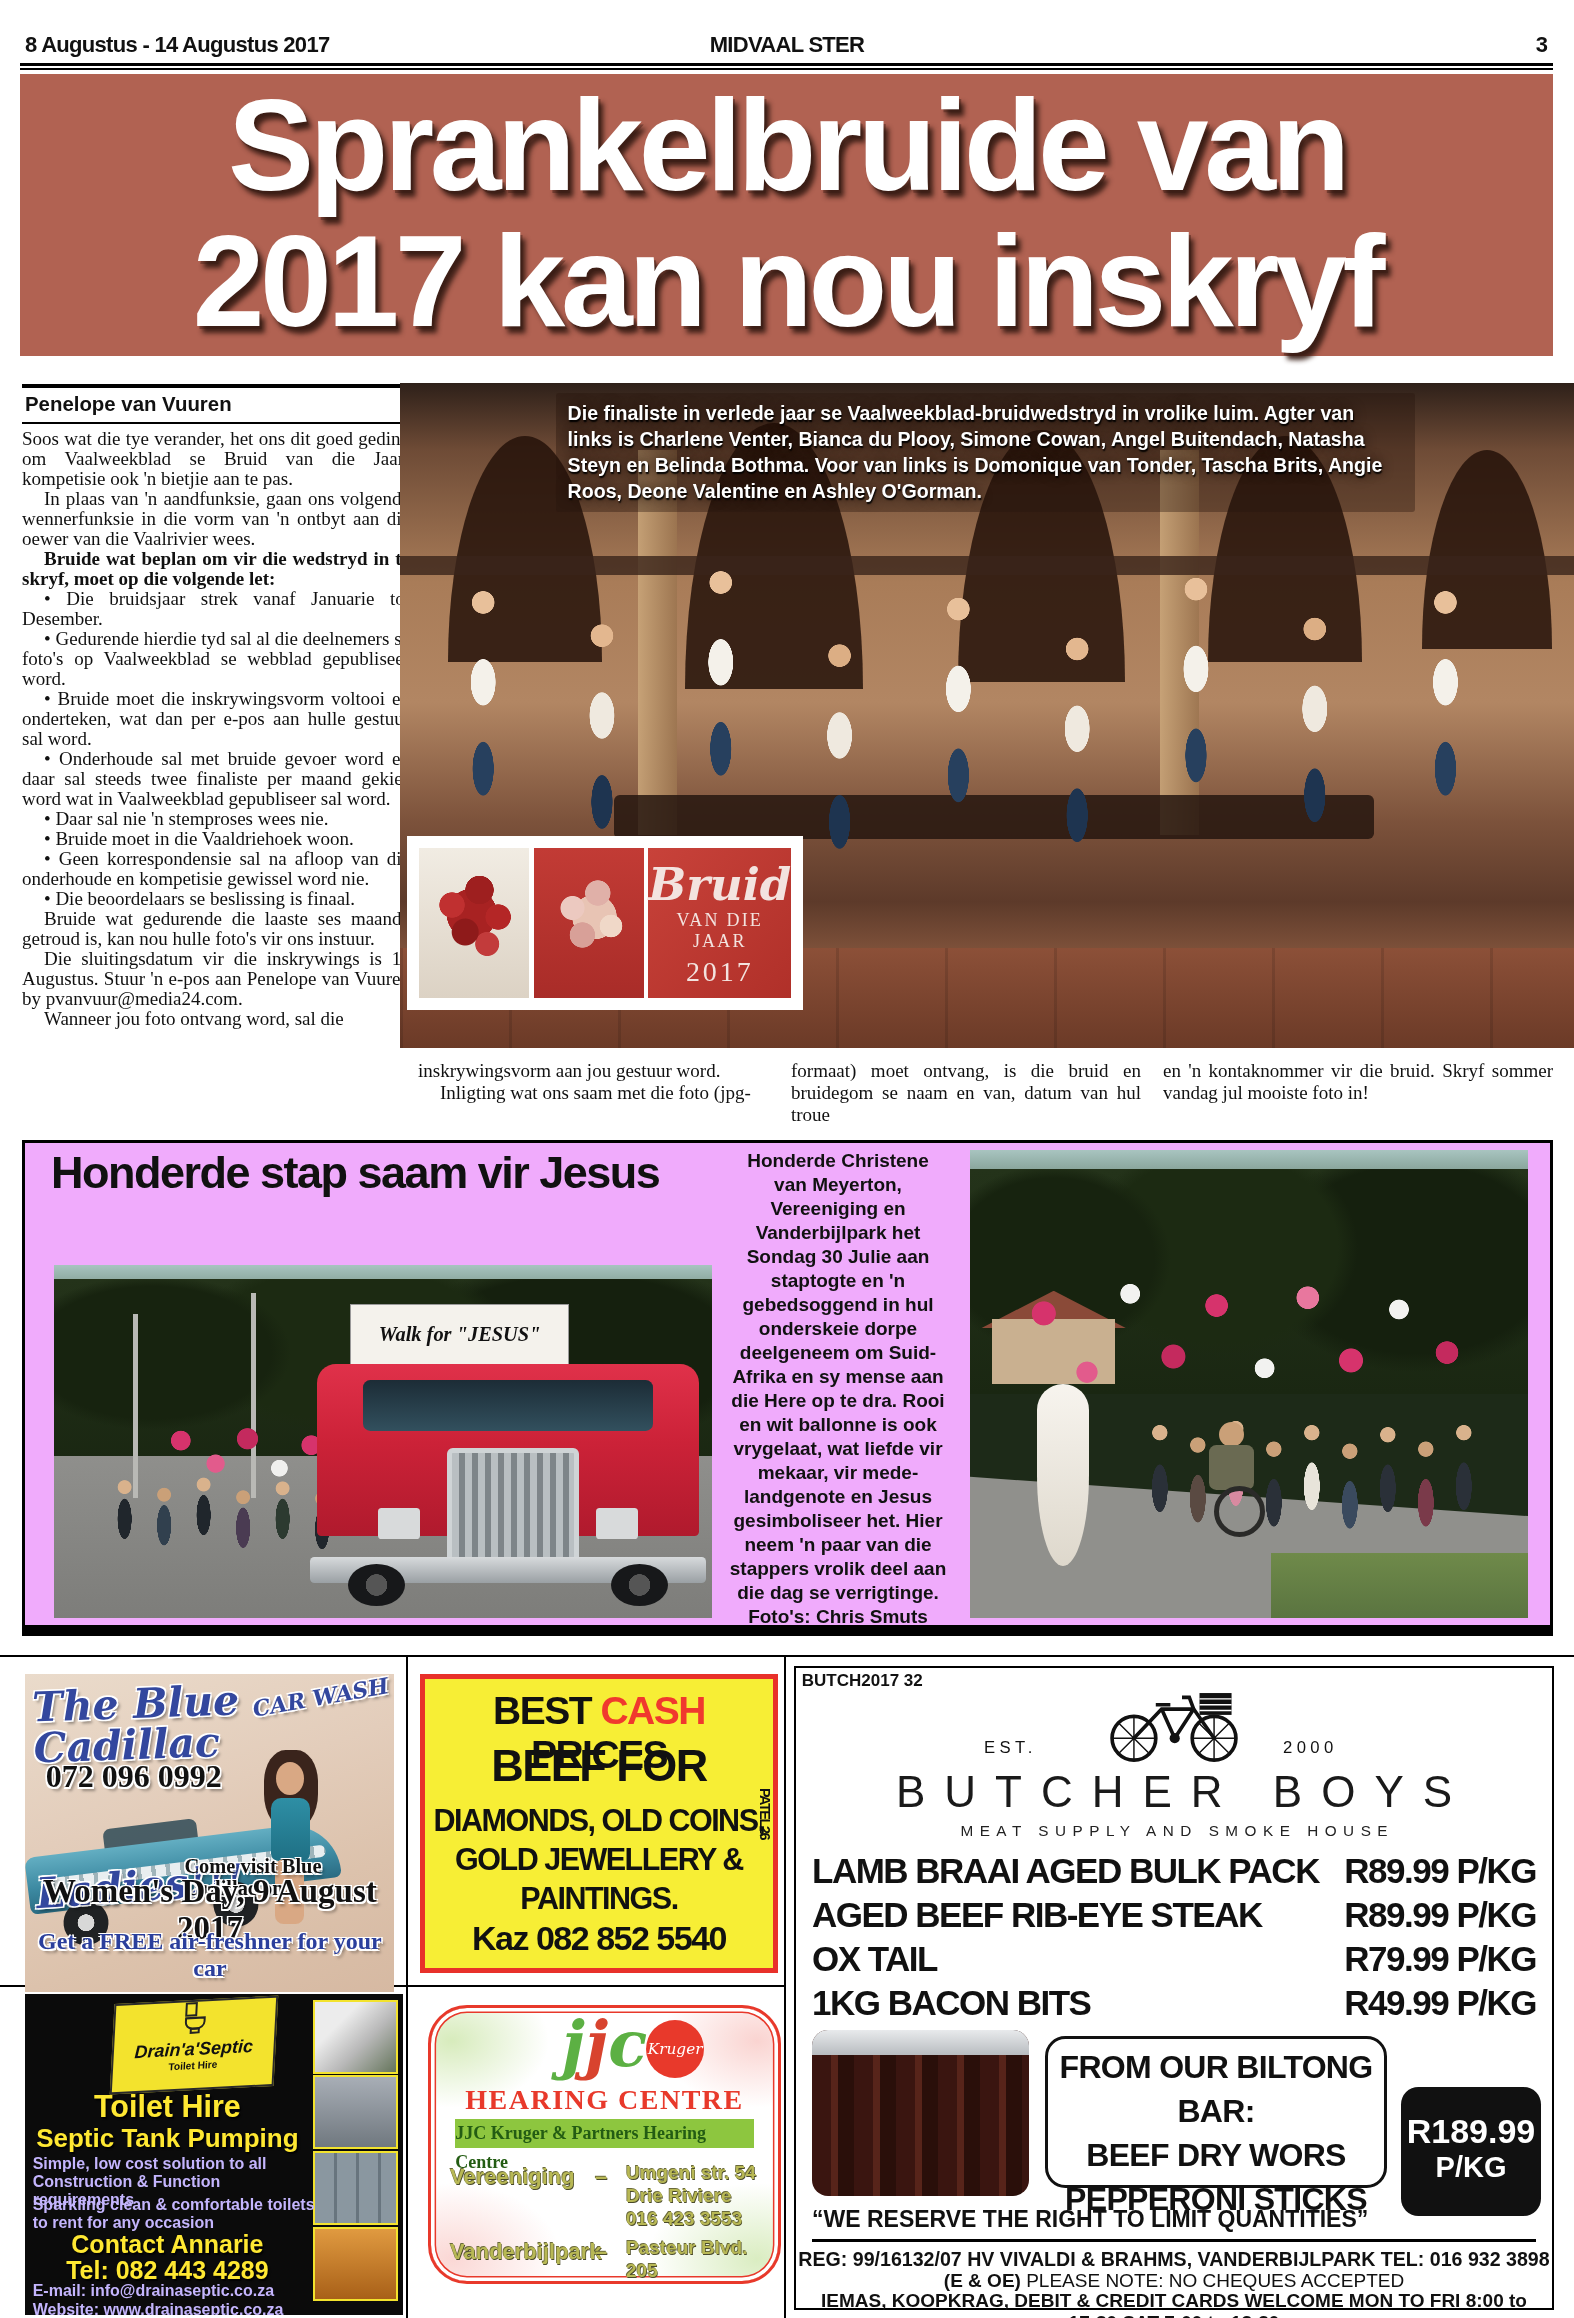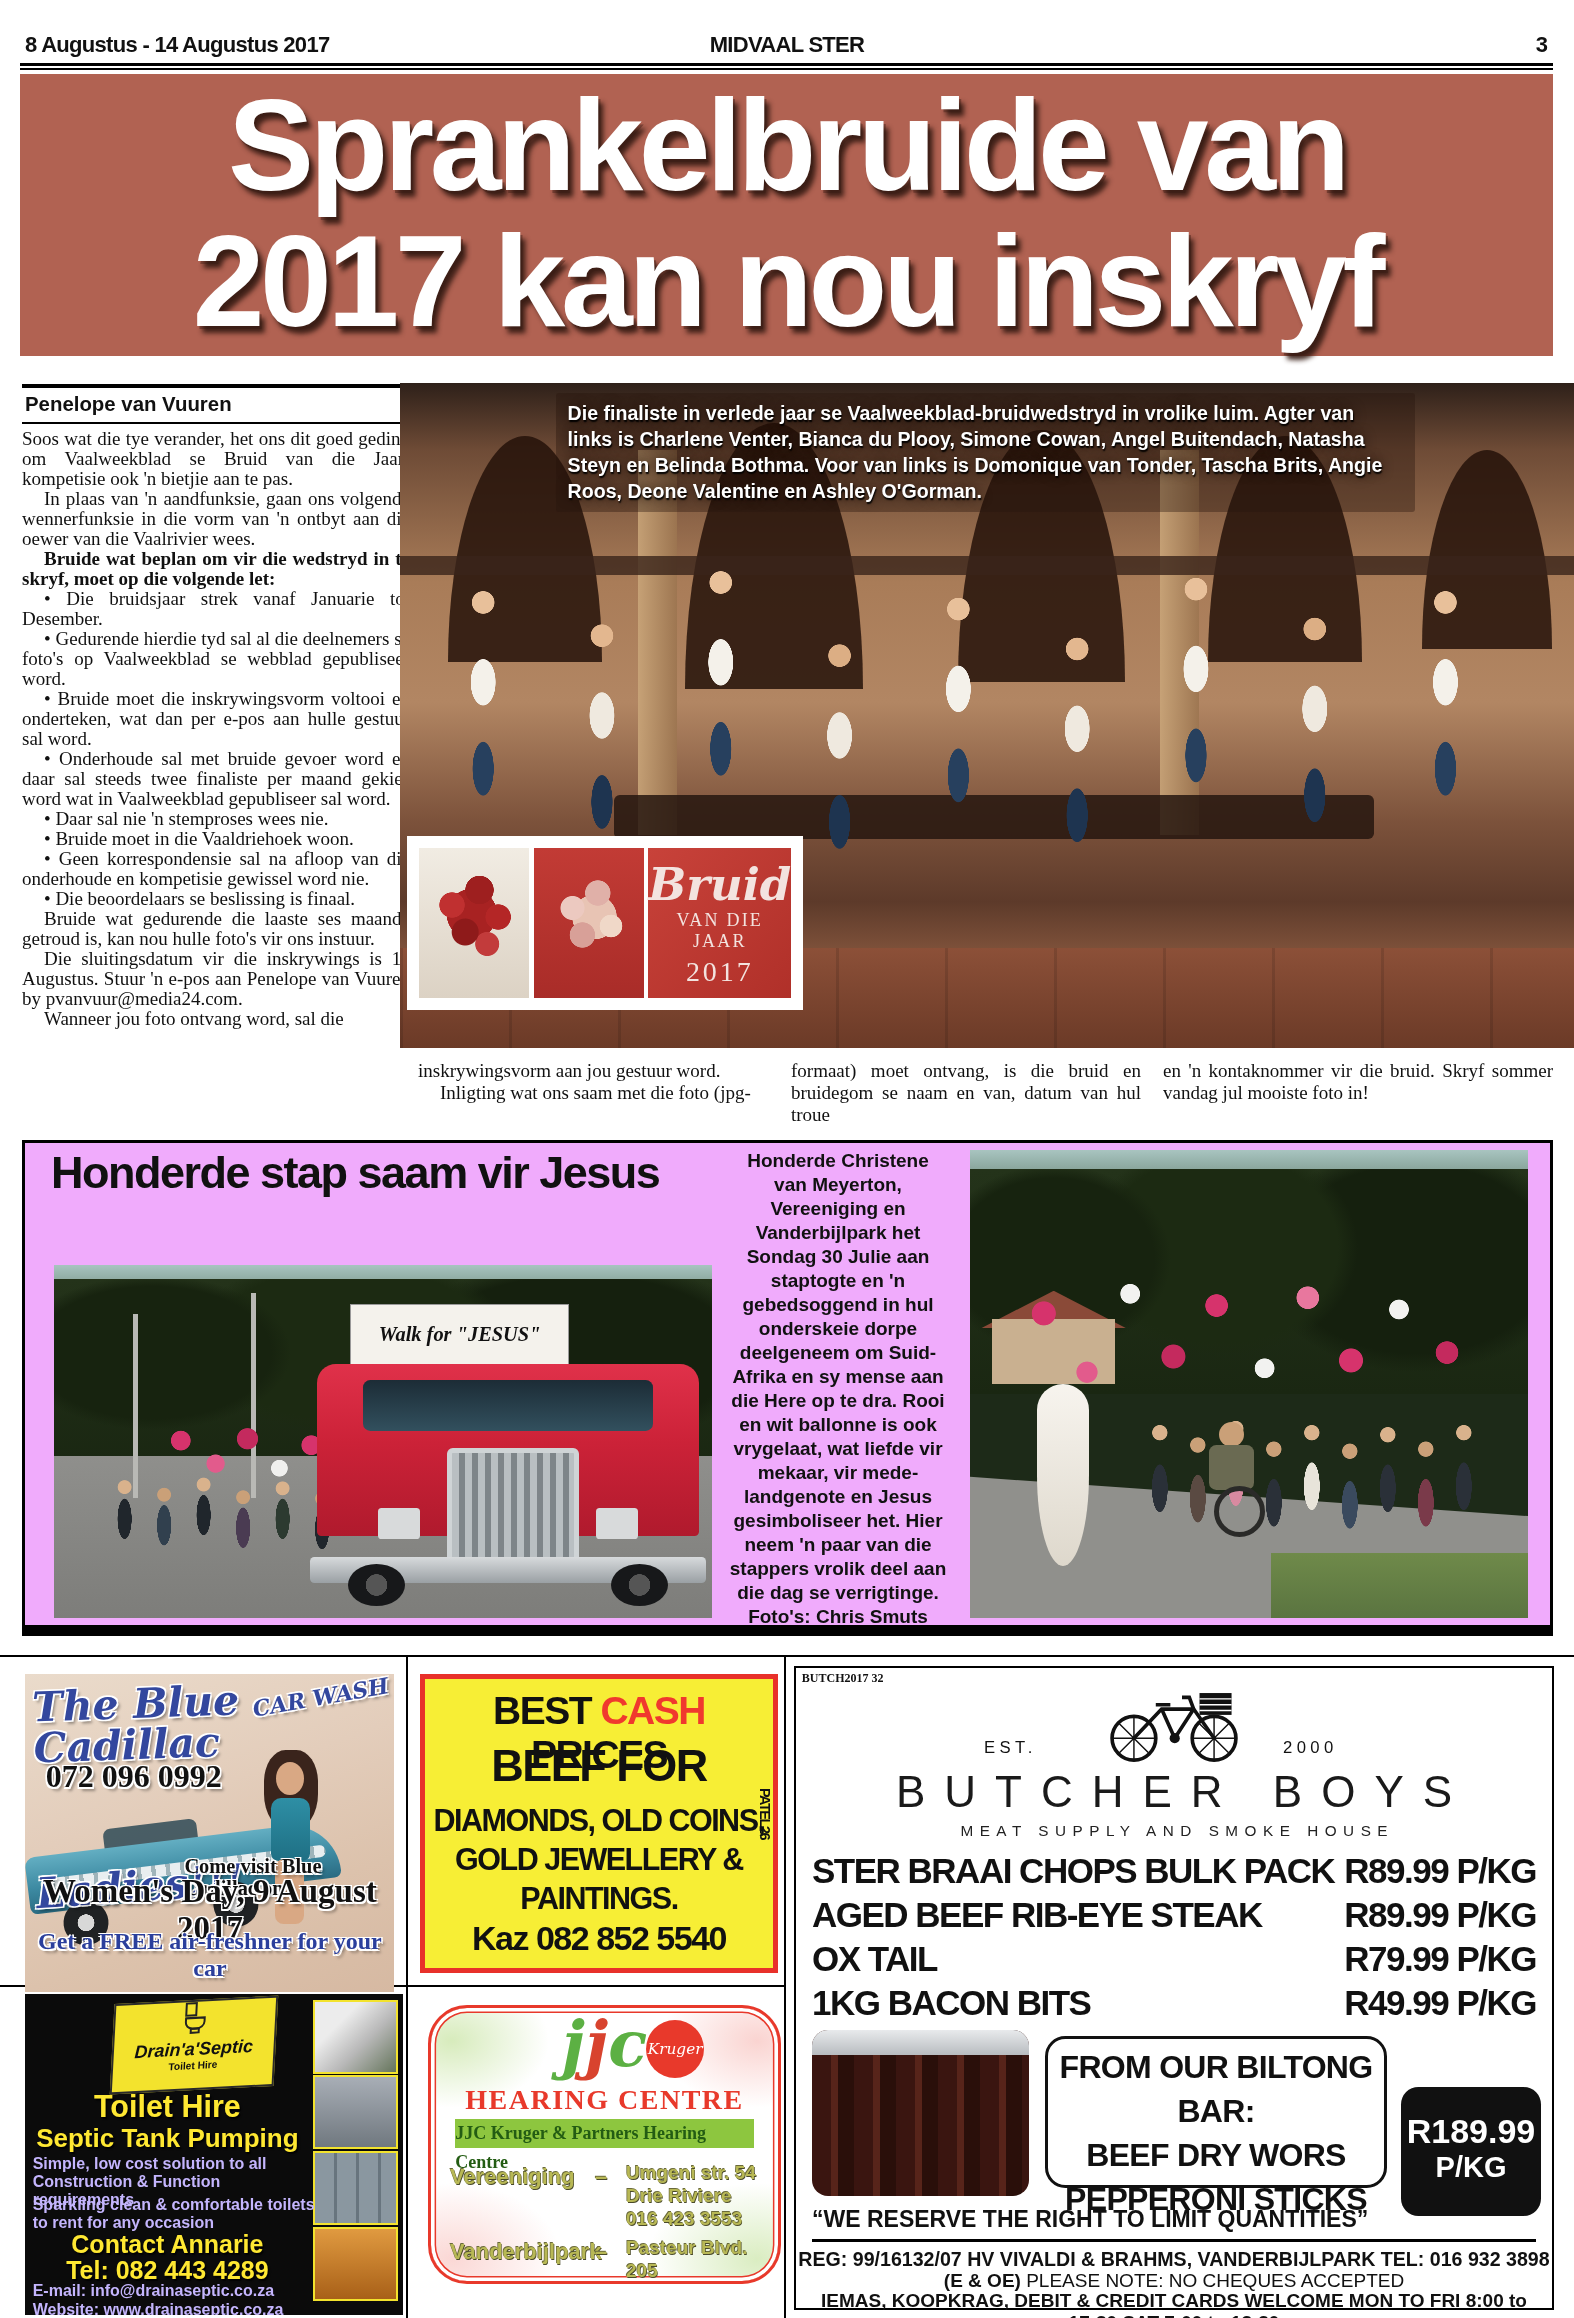--- a/index.html
+++ b/index.html
@@ -292,21 +292,21 @@
            text-shadow:0.7px 0.7px 0 #4a4a2a,-0.7px -0.7px 0 #6a6a3a;}
   .jjc-town1{left:19px;top:156px;font-size:22px;}
   .jjc-town2{left:19px;top:231px;font-size:22px;}
   .jjc-dash1{left:164px;top:156px;font-size:22px;}
   .jjc-dash2{left:164px;top:231px;font-size:22px;}
   .jjc-det1{left:195px;top:153px;font-size:19px;line-height:23px;white-space:pre-line;}
   .jjc-det2{left:195px;top:228px;font-size:19px;line-height:23px;white-space:pre-line;}
 
   
   .but{left:794px;top:1666px;width:756px;height:640px;border:2.9px solid #000;background:#fff;}
-  .bb-code{position:absolute;left:5.8px;top:2.9px;font-family:Liberation Serif, serif;font-weight:bold;font-size:12px;}
+  .bb-code{position:absolute;left:5.8px;top:2.9px;font-family:Liberation Sans, sans-serif;font-weight:bold;font-size:17px;}
   .bb-bike{position:absolute;left:50%;top:8.7px;transform:translateX(-50%);}
   .bb-est{position:absolute;left:calc(50% - 190px);top:70px;font-family:"Liberation Sans",sans-serif;font-size:16.7px;letter-spacing:4.4px;}
   .bb-year{position:absolute;left:calc(50% + 109px);top:70px;font-family:"Liberation Sans",sans-serif;font-size:16.7px;letter-spacing:4.4px;}
   .bb-name{position:absolute;left:0;top:99px;width:100%;text-align:center;font-family:"Liberation Sans",sans-serif;
            font-size:44px;letter-spacing:19px;text-indent:19px;color:#1a1a1a;}
   .bb-tag{position:absolute;left:0;top:154px;width:100%;text-align:center;font-family:"Liberation Sans",sans-serif;
           font-size:15.3px;letter-spacing:6.5px;text-indent:6.5px;color:#222;}
   .bb-rows{position:absolute;left:16px;top:183px;width:724px;}
   .bb-row{display:flex;justify-content:space-between;align-items:baseline;height:44px;
           font-family:"Liberation Sans",sans-serif;font-weight:bold;font-size:35px;letter-spacing:-1.5px;}
@@ -542,21 +542,21 @@
       <path d="M80 38 h20 M132 44 L126 28 h-10" fill="none" stroke="#111" stroke-width="5"></path>
       <rect x="140" y="22" width="44" height="30" fill="#111"></rect>
       <path d="M140 30 h44 M140 38 h44 M140 46 h44" stroke="#fff" stroke-width="2"></path>
     </svg>
     <div class="bb-est">EST.</div>
     <div class="bb-year">2000</div>
     <div class="bb-name">BUTCHER BOYS</div>
     <div class="bb-tag">MEAT SUPPLY AND SMOKE HOUSE</div>
     <div class="bb-rows">
       <div class="bb-row">
-        <span>STER BRAAI CHOPS BULK PACK</span>
+        <span>LAMB BRAAI AGED BULK PACK</span>
         <span>R89.99 P/KG</span>
       </div>
       <div class="bb-row">
         <span>AGED BEEF RIB-EYE STEAK</span>
         <span>R89.99 P/KG</span>
       </div>
       <div class="bb-row">
         <span>OX TAIL</span>
         <span>R79.99 P/KG</span>
       </div>

